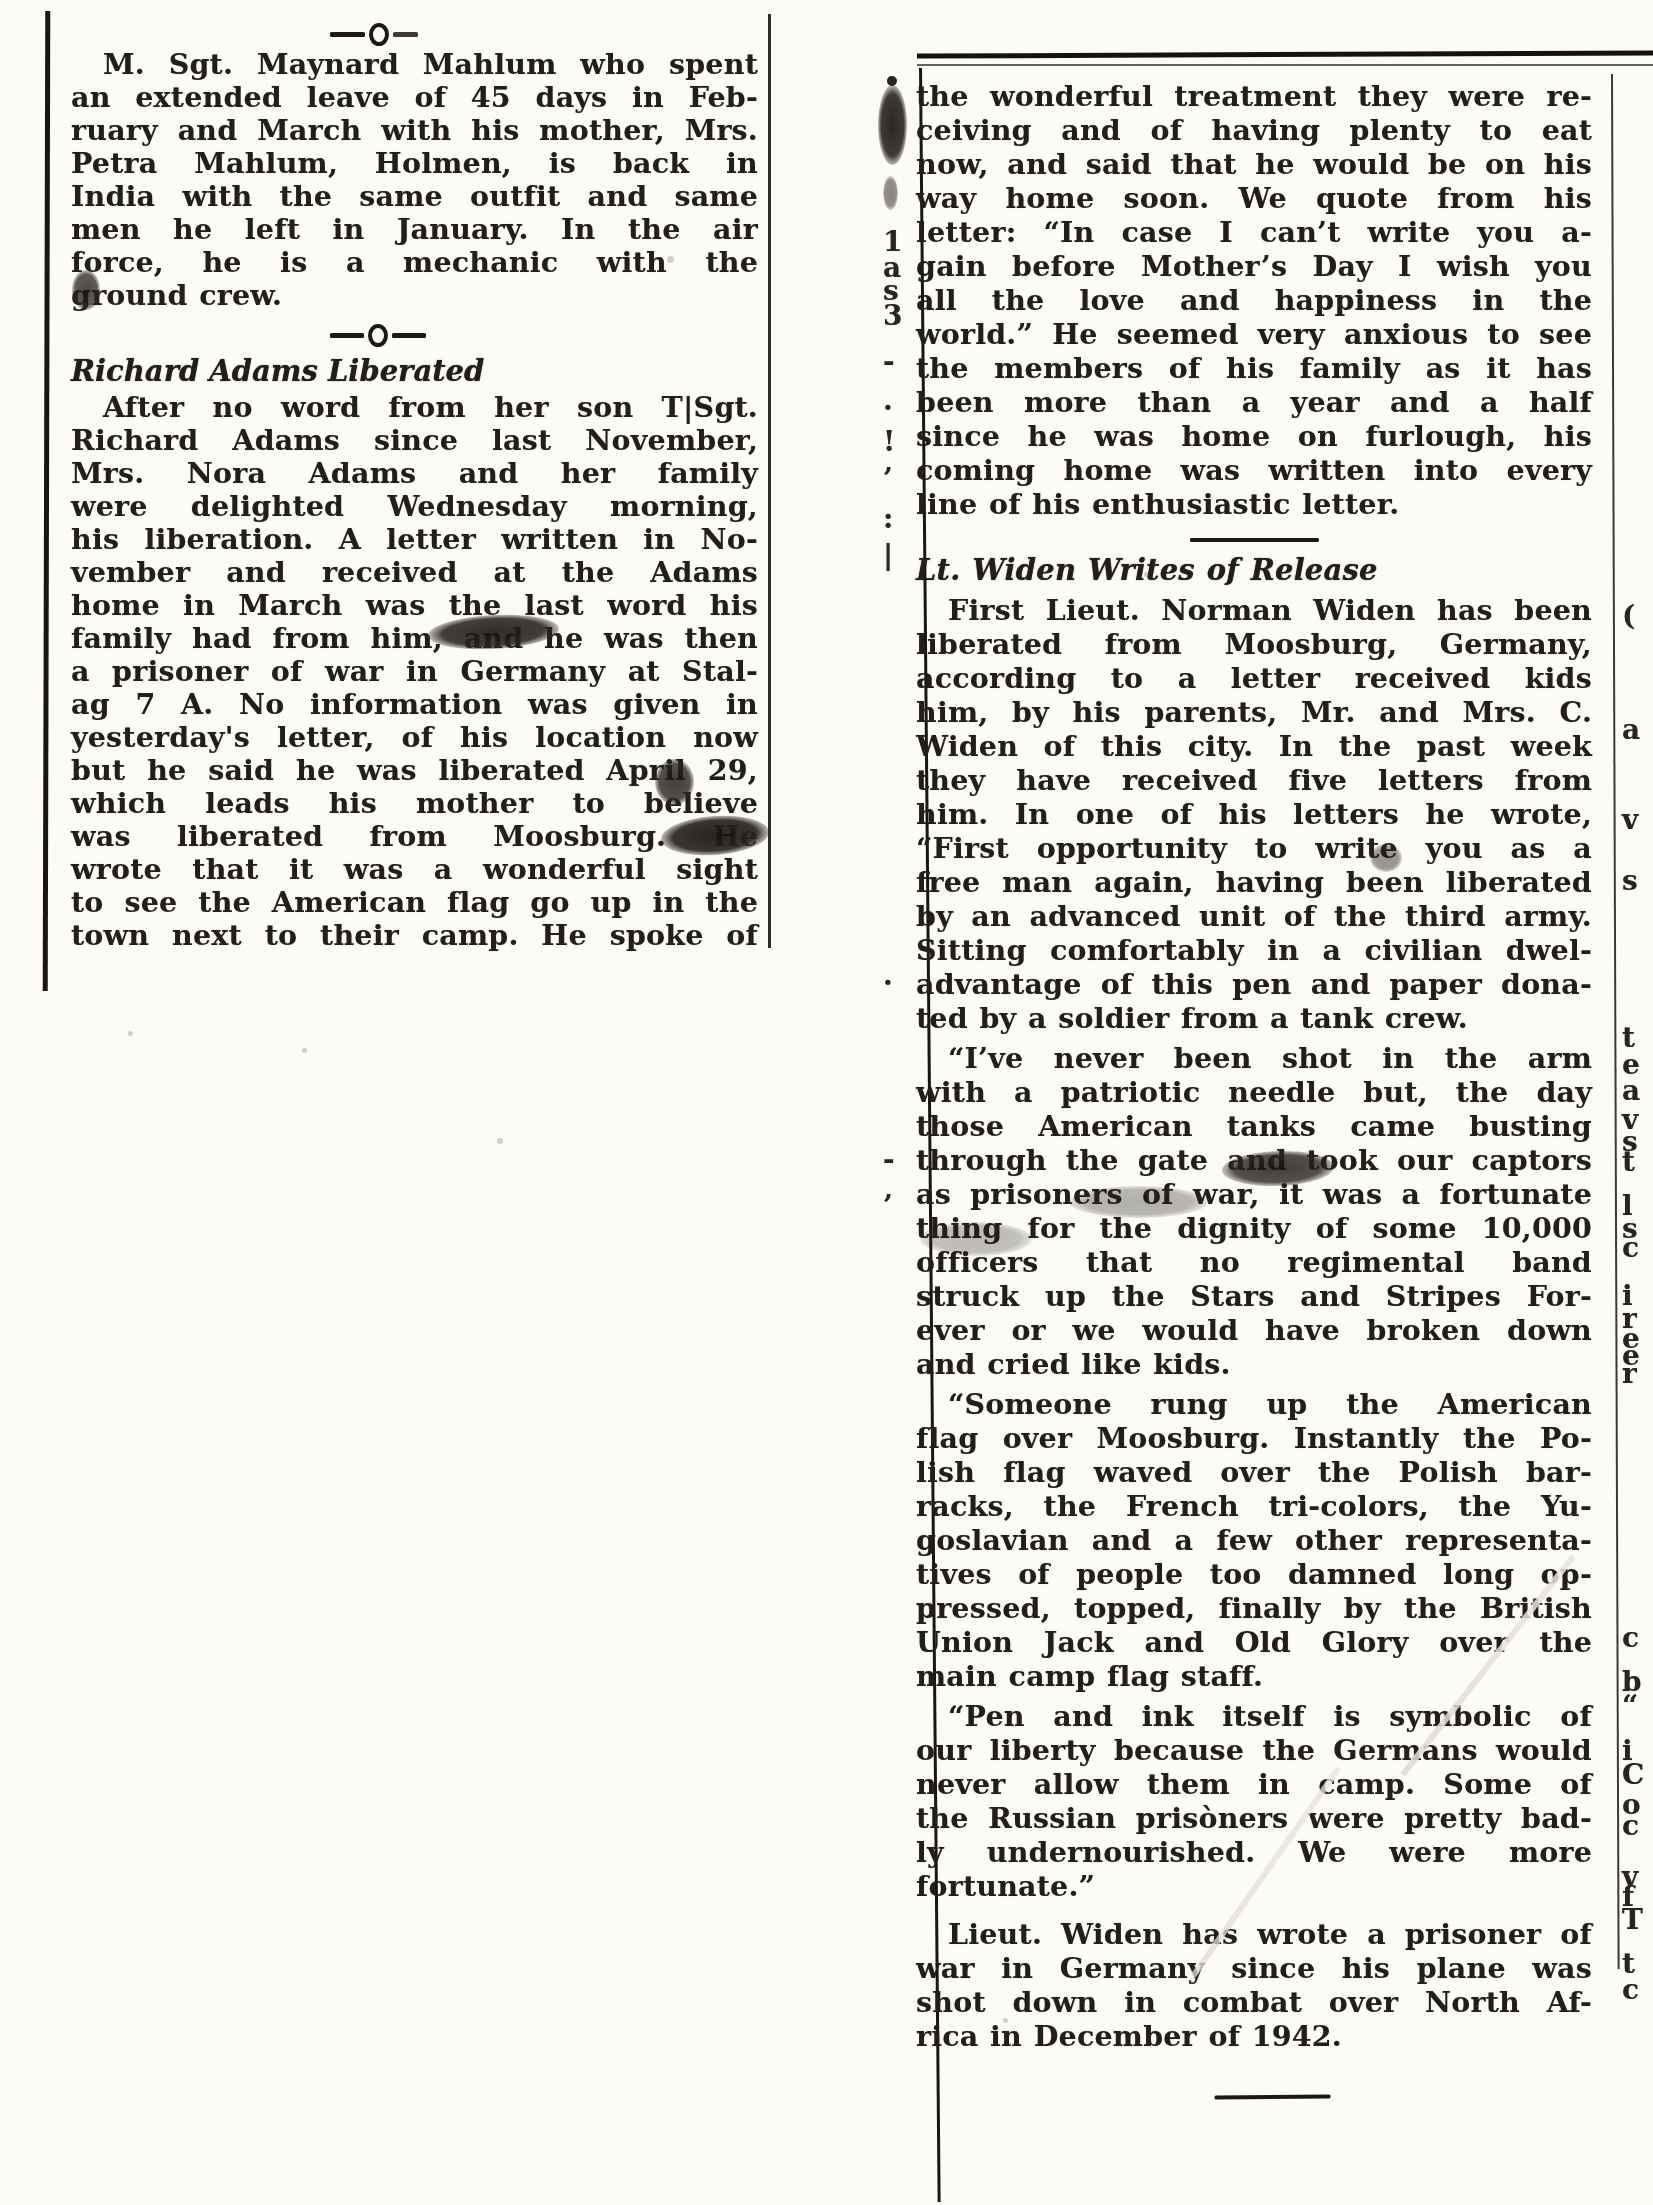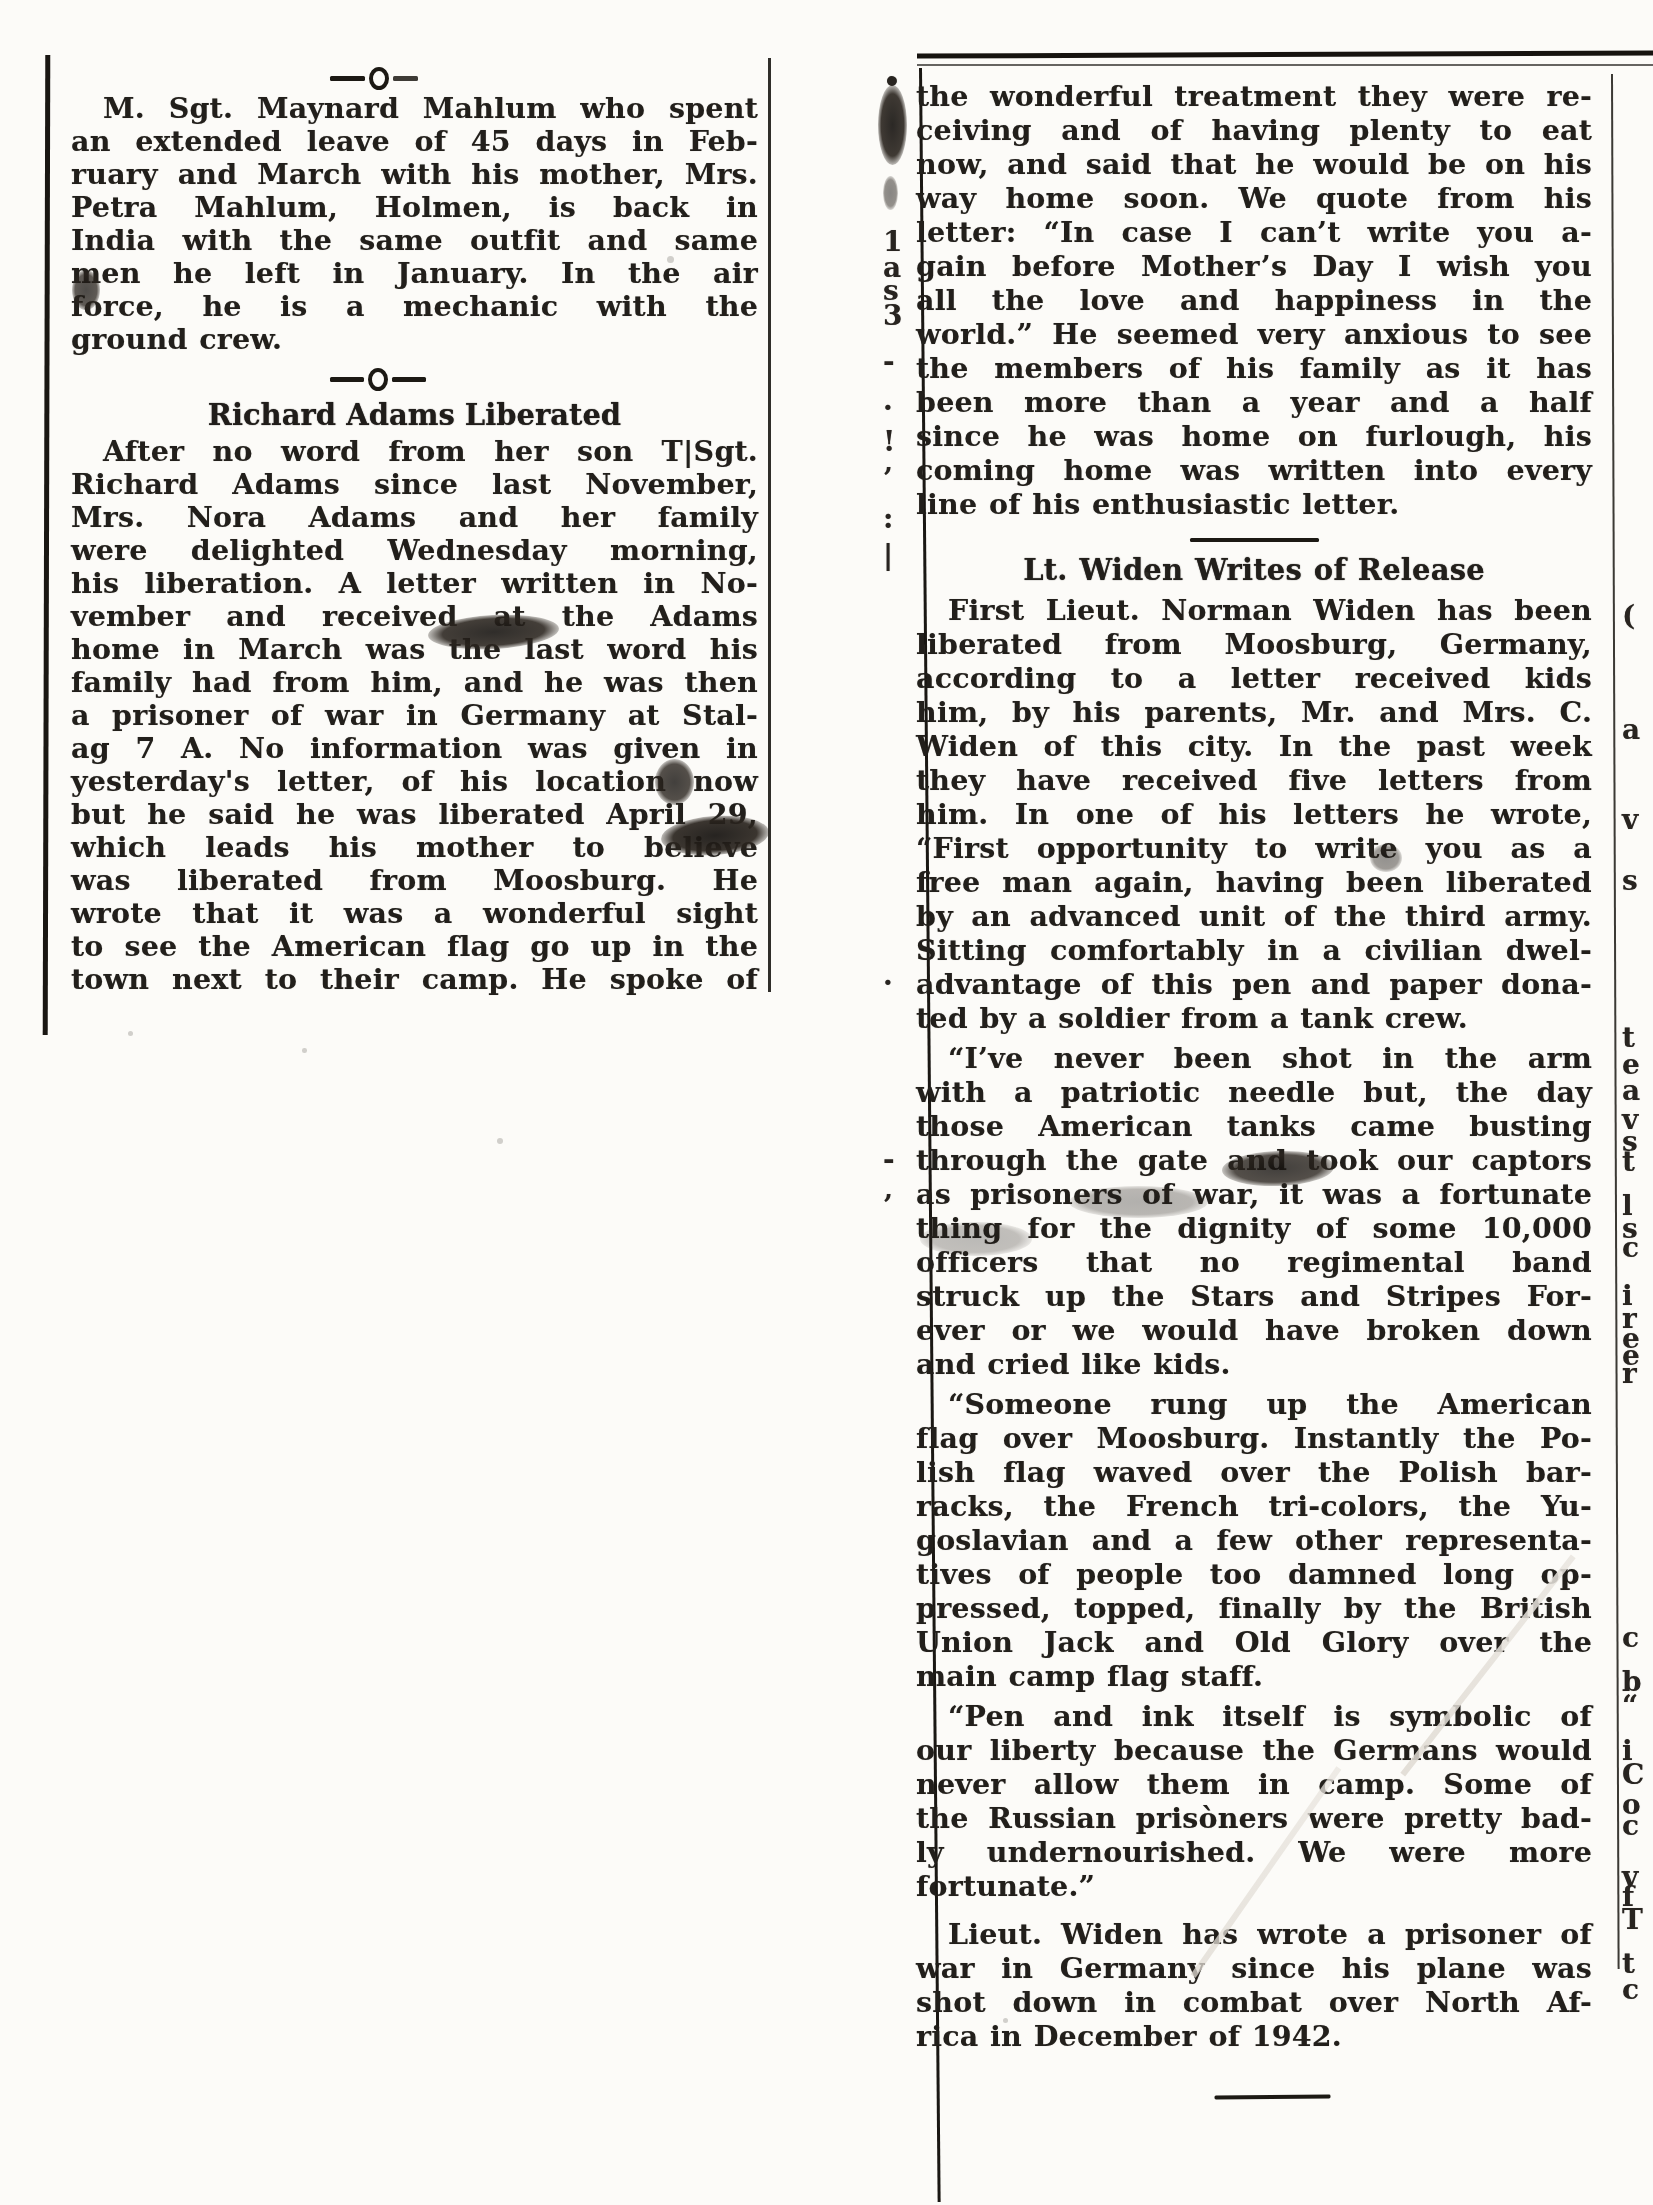--- a/index.html
+++ b/index.html
@@ -10,22 +10,22 @@
     color:#201d1a;
   }
   .abs{position:absolute;}
   
   .copy{font-size:28.5px;line-height:33px;font-weight:700;letter-spacing:0.2px;word-spacing:1.5px;
         color:#221f1b;text-shadow:0 0 0.8px rgba(34,31,27,.35);}
   .copy-r{line-height:34px;}
   .line{text-align:justify;text-align-last:justify;}
   .line.indent{text-indent:32px;}
   .line.noj{text-align-last:left;}
-  .headline{font-size:29px;font-weight:700;text-align:center;
-            text-shadow:0 0 0.8px rgba(20,17,14,.65), 0 0 1.5px rgba(20,17,14,.25);}
+  .headline{font-size:29px;font-weight:700;text-align:left;
+            text-shadow:0 0 0.8px rgba(20,17,14,.65), 0 0 1.5px rgba(20,17,14,.25);font-style:italic;}
   .para{margin-top:6.2px;}
   .para.gap{margin-top:14px;}
   
   .vrule{background:#1a1713;}
   .hrule{background:#16130f;}
   
   .ornament{display:flex;align-items:center;gap:3.9px;}
   .ornament .bar{height:4.6px;background:#1c1914;border-radius:1.5px;}
   .ornament .ring{width:12.3px;height:15.4px;border:4.6px solid #1c1914;border-radius:50%;background:#fcfbf8;}
   
@@ -34,21 +34,21 @@
   .smudge{background:radial-gradient(ellipse at center,#14110e 0%,#2a241e 55%,rgba(42,36,30,0) 78%);border-radius:50%;}
   .crease{background:linear-gradient(#e9e5df,#dfdad2);opacity:.85;}
   .speck{background:rgba(80,74,66,.25);border-radius:50%;}
   
   .frag{position:absolute;font-size:28px;font-weight:700;color:#282420;
         text-shadow:0 0 0.8px rgba(34,31,27,.4);line-height:1;}
 </style>
 </head>
 <body>
 
-<div class="abs" style="left:0;top:0;width:809px;height:1001px;margin-top:44px;">
+<div class="abs" style="left:0;top:0;width:809px;height:1001px;">
   <div class="abs vrule" style="left:44px;top:10.8px;width:4.6px;height:980px;transform:rotate(.15deg);"></div>
   <div class="abs vrule" style="left:768px;top:14px;width:3.1px;height:934px;opacity:.9;"></div>
 
   <div class="abs ornament" style="left:330px;top:23px;">
     <span class="bar" style="width:35px;"></span>
     <span class="ring"></span>
     <span class="bar" style="width:25px;opacity:.85;"></span>
   </div>
 
   <div class="abs copy" style="left:71px;top:48px;width:687px;">

